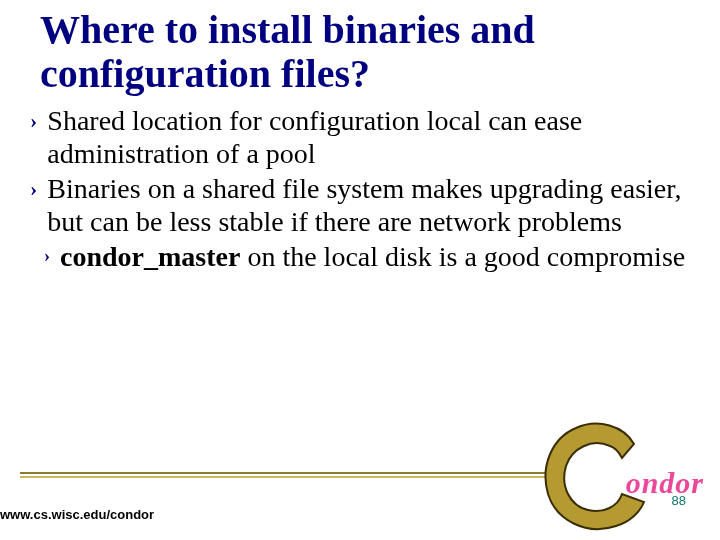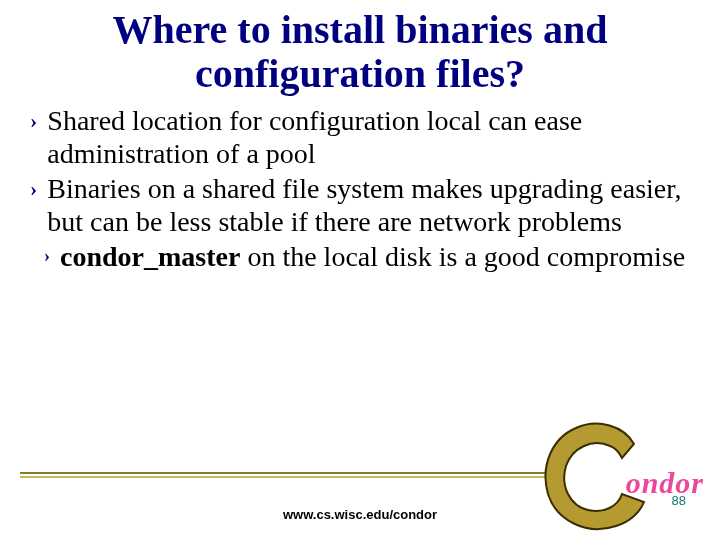--- a/index.html
+++ b/index.html
@@ -1,28 +1,28 @@
 <!DOCTYPE html>
 <html><head>
 <meta charset="utf-8">
 <style>
   html,body{margin:0;padding:0}
   body{width:720px;height:540px;background:#fff;font-family:"Comic Sans MS","Comic Sans",cursive;position:relative;color:#000;overflow:hidden}
-  .title{text-align:center;font-weight:bold;color:#000080;font-size:40px;line-height:1.1;padding:8px 40px 0}
+  .title{text-align:left;font-weight:bold;color:#000080;font-size:40px;line-height:1.1;padding:8px 40px 0}
   .content{padding:8px 30px 0 30px}
   .bullet{display:flex;align-items:flex-start;margin-bottom:2px}
   .chev{color:#000080;font-weight:bold;font-size:22px;margin-right:10px;margin-top:4px;flex:0 0 auto}
   .sub .chev{font-size:18px;margin-top:6px}
   .btxt{font-size:28px;line-height:1.18}
   .sub{margin-left:14px}
   .code{font-family:Liberation Serif, serif;font-weight:bold}
   .rule{position:absolute;left:20px;right:160px;bottom:62px;height:6px}
   .rline{height:2px;background:#8a7a2a;margin-bottom:2px}
   .rline2{height:2px;background:#c9b85e}
-  .footer-url{position:absolute;bottom:18px;left:0;right:0;text-align:center;font:bold 13px Arial,sans-serif;color:#000}
+  .footer-url{position:absolute;bottom:18px;left:0;right:0;font:bold 13px Arial,sans-serif;color:#000}
   .pagenum{position:absolute;right:34px;bottom:32px;font:13px Arial,sans-serif;color:#0f766e}
   .logo{position:absolute;right:10px;bottom:10px;width:170px;height:110px}
   .logo .word{position:absolute;right:6px;bottom:30px;font:italic bold 30px Georgia,serif;color:#ec4899;letter-spacing:1px}
   .logo .bigc{position:absolute;left:-6px;bottom:-6px;width:120px;height:120px}
   .bigc path{fill:#b59a32;stroke:#3a2e00;stroke-width:2}
 </style>
 </head>
 <body>
 
 <div class="title">Where to install binaries and configuration files?</div>

